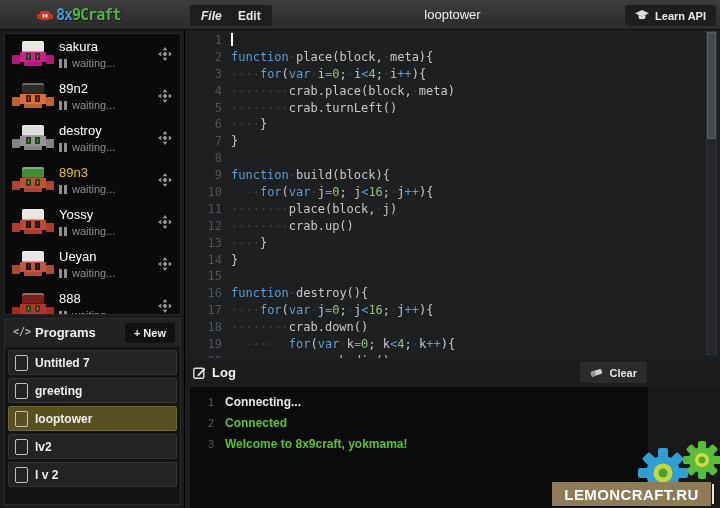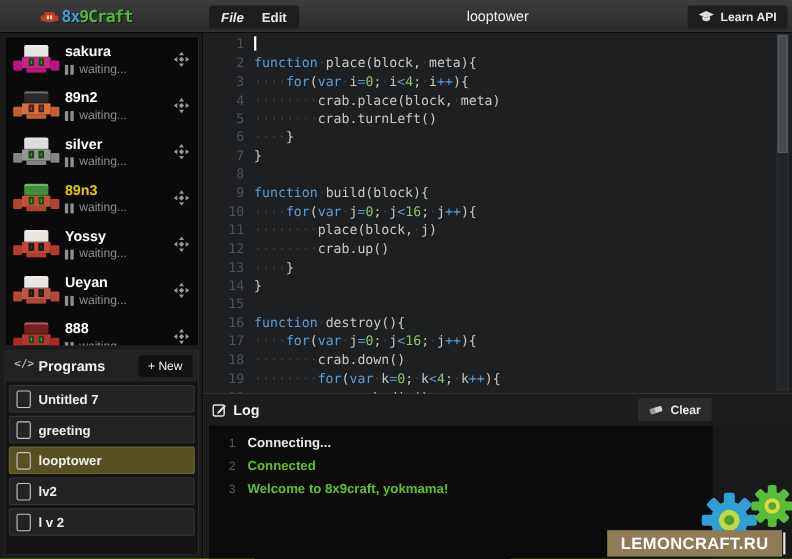--- a/index.html
+++ b/index.html
@@ -28,34 +28,34 @@
   .player-row{position:relative;height:42px;}
   .avatar{position:absolute;left:8px;top:7px;width:40px;height:28px;}
   .av-hat{position:absolute;left:9px;top:0;width:22px;height:11px;border-radius:2px 2px 0 0;
           box-shadow:inset 0 2px 0 rgba(255,255,255,.3), inset 0 -1px 0 rgba(0,0,0,.25);}
   .av-body{position:absolute;left:7px;top:11px;width:26px;height:10px;}
   .av-eye{position:absolute;top:12px;width:5px;height:7px;border:2px solid rgba(10,10,10,.65);box-sizing:border-box;}
   .av-eye.l{left:13px;} .av-eye.r{left:22px;}
   .av-claw{position:absolute;top:14px;width:8px;height:9px;border-radius:1px;}
   .av-claw.l{left:-1px;} .av-claw.r{right:-1px;}
   .av-feet{position:absolute;left:11px;top:21px;width:18px;height:4px;}
-  .player-name{position:absolute;left:54px;top:5px;font-size:13px;font-weight:bold;color:#fff;}
+  .player-name{position:absolute;left:54px;top:5px;font-size:13px;font-weight:normal;color:#fff;}
   .player-status{position:absolute;left:54px;top:23px;font-size:11px;color:#8f8f8f;display:flex;align-items:center;gap:5px;}
   .pause-icon{display:inline-flex;gap:2px;}
   .pause-icon i{display:block;width:3px;height:9px;background:#8f8f8f;}
   .move-icon{position:absolute;right:8px;top:13px;width:14px;height:14px;}
 
   #programs-panel{position:absolute;left:4px;top:288px;width:177px;height:187px;background:#141414;
                   border:1px solid #2c2c2c;box-sizing:border-box;}
   #programs-header{position:relative;height:28px;background:#222;}
   #programs-code-glyph{position:absolute;left:8px;top:7px;font-family:"DejaVu Sans Mono",monospace;
                        font-size:10px;font-weight:bold;color:#b5b5b5;}
   #programs-title{position:absolute;left:30px;top:6px;font-size:13px;font-weight:bold;color:#f0f0f0;}
   #new-program{position:absolute;right:5px;top:4px;height:20px;padding:0 9px;background:#111;border-radius:3px;
-               color:#f0f0f0;font-size:11px;font-weight:normal;display:flex;align-items:center;}
+               color:#f0f0f0;font-size:11px;font-weight:bold;display:flex;align-items:center;}
   #program-items{padding:3px;}
   .program-item{position:relative;height:23px;margin-bottom:3px;background:#232323;border:1px solid #343434;
                 border-radius:2px;display:flex;align-items:center;}
   .program-item.selected{background:var(--sel-bg);border-color:var(--sel-border);}
   .prog-icon{display:inline-flex;align-items:center;justify-content:center;width:11px;height:14px;margin:0 7px 0 6px;
              border:1px solid #c3c3c3;border-radius:2px;font-size:6px;color:#c3c3c3;
              font-family:"DejaVu Sans Mono",monospace;}
   .program-name{font-size:12px;font-weight:bold;color:#efefef;}
 
   
@@ -171,21 +171,21 @@
         <div class="player-row">
           <div class="avatar">
             <span class="av-claw l" style="background:#848484"></span>
             <span class="av-claw r" style="background:#848484"></span>
             <span class="av-feet" style="background:#848484"></span>
             <span class="av-hat" style="background:#dcdcdc"></span>
             <span class="av-body" style="background:#949494"></span>
             <span class="av-eye l" style="background:#4da83c"></span>
             <span class="av-eye r" style="background:#4da83c"></span>
           </div>
-          <span class="player-name" style="color:#ffffff">silver</span>
+          <span class="player-name" style="color:#ffffff">destroy</span>
           <span class="player-status"><span class="pause-icon">
               <i></i>
               <i></i>
             </span>waiting...</span>
           <svg class="move-icon" width="14" height="14" viewBox="0 0 14 14" fill="#9a9a9a">
             <path d="M7 0 L9.3 3.2 H4.7 Z"></path>
             <path d="M7 14 L9.3 10.8 H4.7 Z"></path>
             <path d="M0 7 L3.2 4.7 V9.3 Z"></path>
             <path d="M14 7 L10.8 4.7 V9.3 Z"></path>
             <rect x="5.3" y="5.3" width="3.4" height="3.4" transform="rotate(45 7 7)"></rect>

